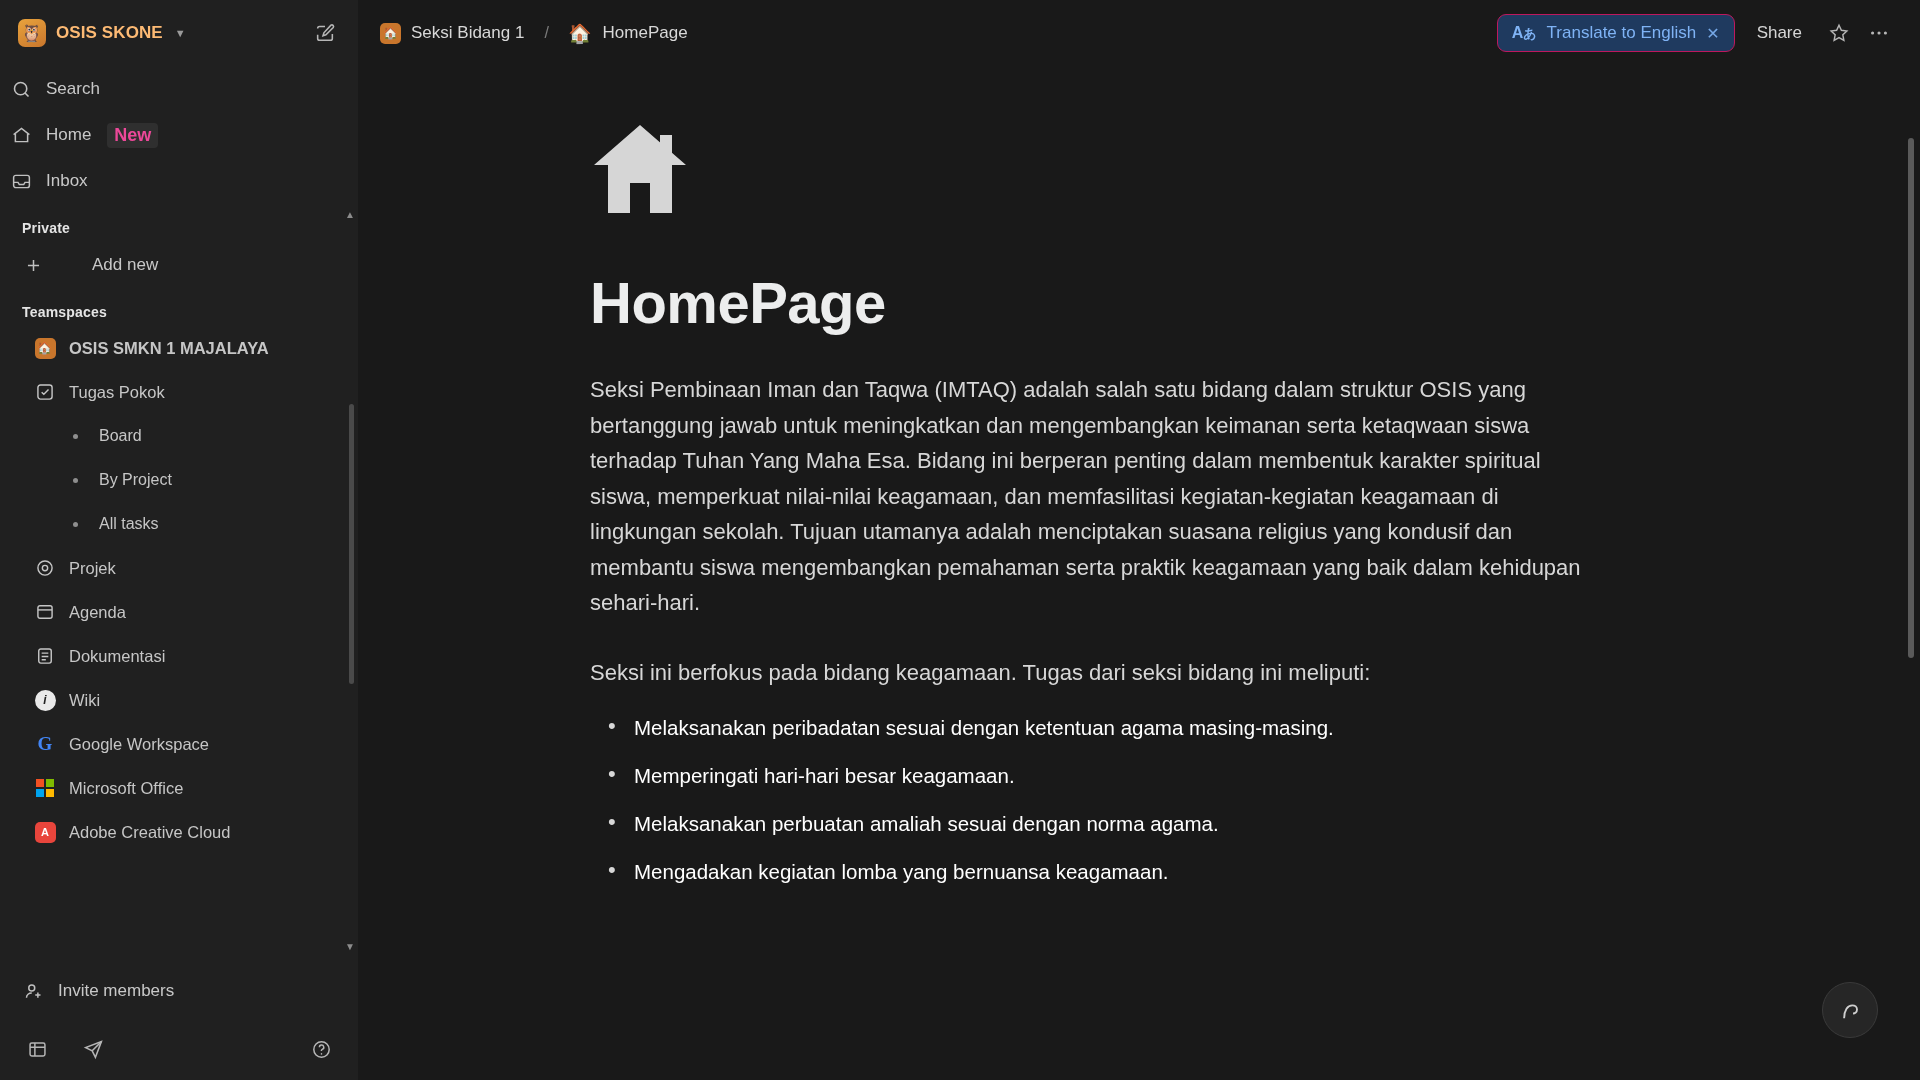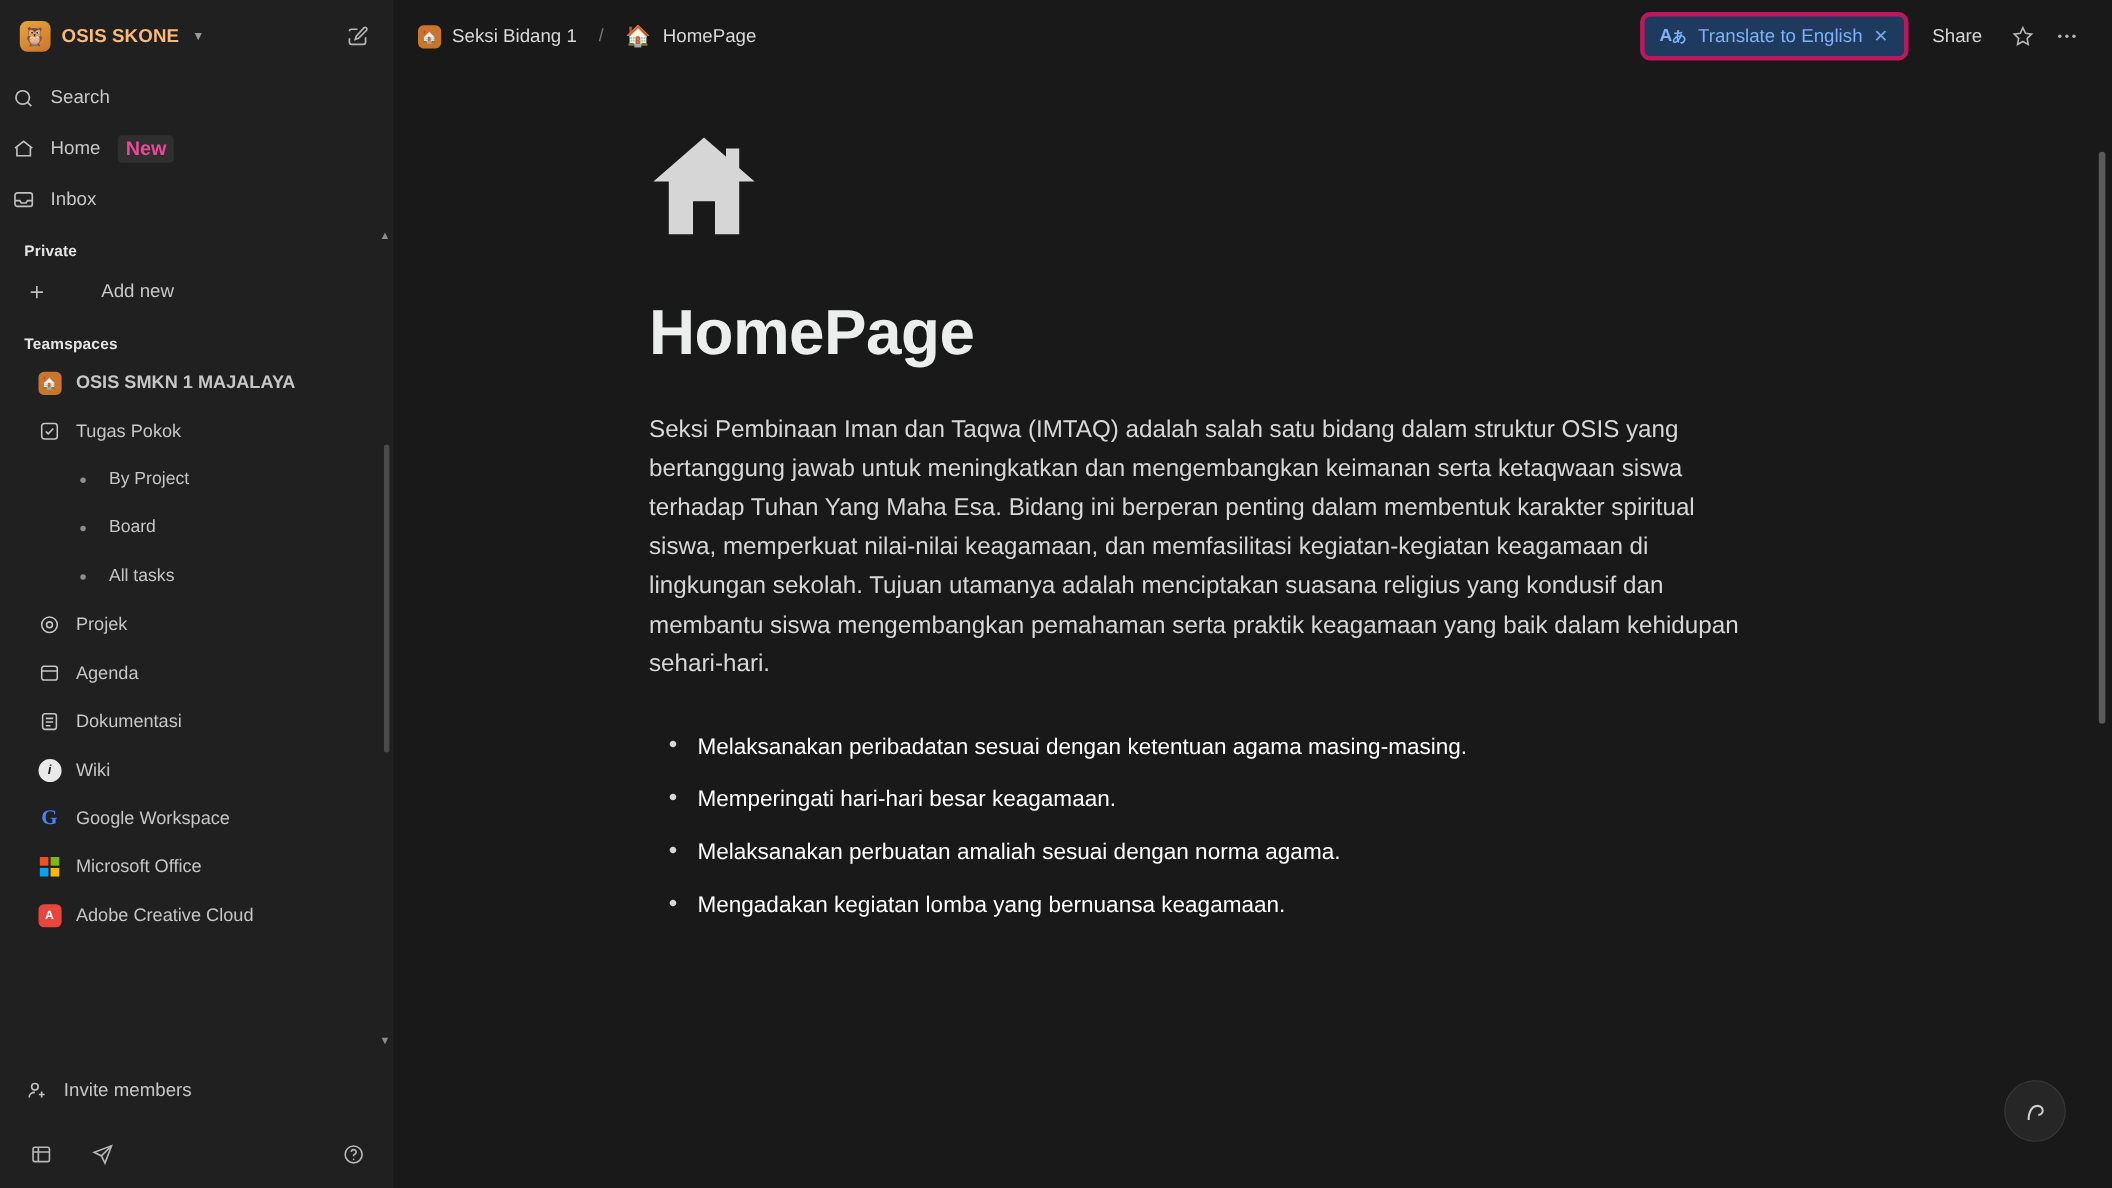--- a/index.html
+++ b/index.html
@@ -110,21 +110,21 @@
   .crumb {
     display: flex; align-items: center; gap: 10px;
     font-size: 17px; color: #d8d8d8; padding: 5px 8px; border-radius: 6px;
     white-space: nowrap; cursor: pointer;
   }
   .crumb-sep { color: #7c7c7c; font-size: 16px; padding: 0 2px; }
   .topbar .sp { flex: 1; }
 
   .translate-pill {
     display: flex; align-items: center; gap: 10px;
-    background: #1f3a5f; border: 4px solid #be185d;
+    background: #1f3a5f; border: 1px solid #be185d;
     color: #7fb3f5; font-size: 17px;
     padding: 8px 14px; border-radius: 9px;
     white-space: nowrap; cursor: pointer;
   }
   .translate-pill .x { color: #7fb3f5; font-size: 16px; opacity: .9; }
   .share-btn {
     font-size: 17px; color: #d6d6d6; padding: 7px 12px;
     border-radius: 6px; cursor: pointer; white-space: nowrap;
   }
 
@@ -247,27 +247,27 @@
               <path d="M8 12.2l2.6 2.6L16.2 9"></path>
             </svg>
         </span>
         <span>Tugas Pokok</span>
       </div>
 
       <div class="tree-row indent">
         <span class="ic">
             <span class="bullet-dot"></span>
           </span>
-        <span>By Project</span>
+        <span>Board</span>
       </div>
       <div class="tree-row indent">
         <span class="ic">
             <span class="bullet-dot"></span>
           </span>
-        <span>Board</span>
+        <span>By Project</span>
       </div>
       <div class="tree-row indent">
         <span class="ic">
             <span class="bullet-dot"></span>
           </span>
         <span>All tasks</span>
       </div>
 
       <div class="tree-row">
         <span class="ic">
@@ -409,20 +409,21 @@
     <div class="doc">
       <div class="doc-inner">
         <div class="page-icon">
           <svg width="100" height="96" viewBox="0 0 100 96" fill="#d6d6d6">
             <path d="M50 4 L96 44 L82 44 L82 92 L60 92 L60 62 L40 62 L40 92 L18 92 L18 44 L4 44 Z"></path>
             <rect x="70" y="14" width="12" height="20"></rect>
           </svg>
         </div>
         <div class="page-title">HomePage</div>
         <div class="para">Seksi Pembinaan Iman dan Taqwa (IMTAQ) adalah salah satu bidang dalam struktur OSIS yang bertanggung jawab untuk meningkatkan dan mengembangkan keimanan serta ketaqwaan siswa terhadap Tuhan Yang Maha Esa. Bidang ini berperan penting dalam membentuk karakter spiritual siswa, memperkuat nilai-nilai keagamaan, dan memfasilitasi kegiatan-kegiatan keagamaan di lingkungan sekolah. Tujuan utamanya adalah menciptakan suasana religius yang kondusif dan membantu siswa mengembangkan pemahaman serta praktik keagamaan yang baik dalam kehidupan sehari-hari.</div>
+        <div class="para para2">Seksi ini berfokus pada bidang keagamaan. Tugas dari seksi bidang ini meliputi:</div>
         <ul class="bullets">
           <li>Melaksanakan peribadatan sesuai dengan ketentuan agama masing-masing.</li>
           <li>Memperingati hari-hari besar keagamaan.</li>
           <li>Melaksanakan perbuatan amaliah sesuai dengan norma agama.</li>
           <li>Mengadakan kegiatan lomba yang bernuansa keagamaan.</li>
         </ul>
       </div>
 
       <div class="main-scrollbar"></div>
 

